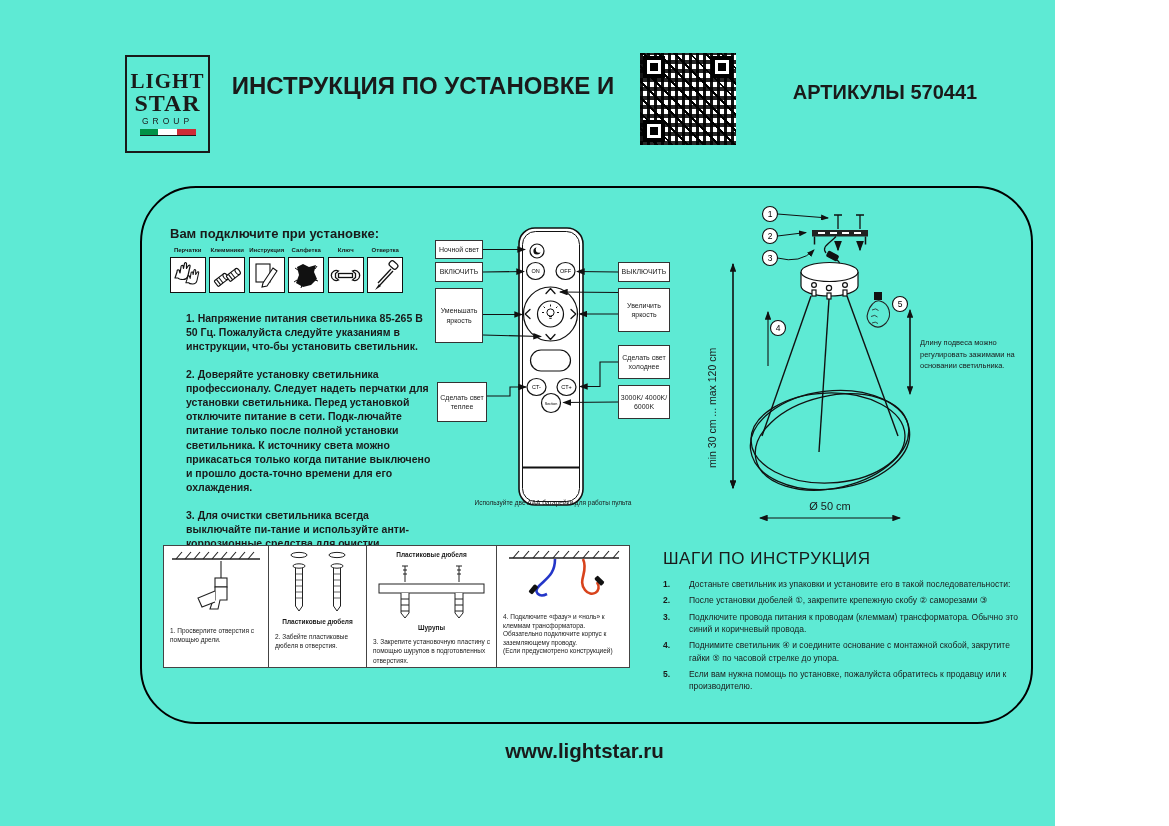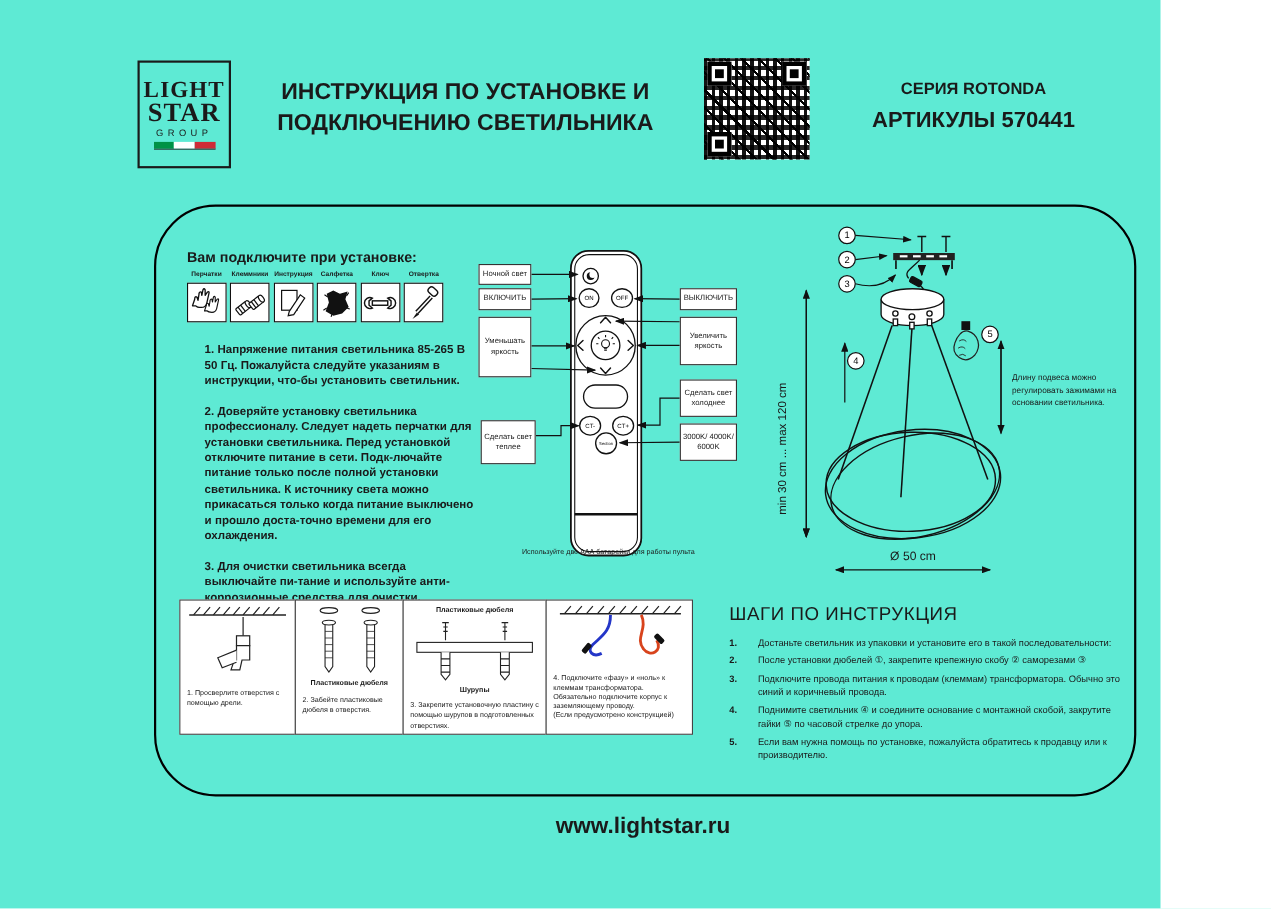--- a/index.html
+++ b/index.html
@@ -9,21 +9,21 @@
 
   
   #logo-box{left:125px;top:55px;width:81px;height:94px;border:2px solid #1a1a1a;
             display:flex;flex-direction:column;align-items:center;justify-content:center;}
   #logo-box .l1,#logo-box .l2{font-family:"Liberation Serif","DejaVu Serif",serif;font-weight:bold;line-height:.92;letter-spacing:1px;}
   #logo-box .l1{font-size:21px;}
   #logo-box .l2{font-size:24px;}
   #logo-box .l3{font-size:8.5px;letter-spacing:4px;margin-top:2px;}
   #logo-flag{width:56px;height:6px;margin-top:3px;border-bottom:1.5px solid #1a1a1a;display:flex;}
   #logo-flag i{flex:1;}
-  #page-title{left:228px;top:70px;width:390px;text-align:center;font-weight:bold;font-size:21px;line-height:1.32;}
+  #page-title{left:228px;top:70px;width:390px;text-align:center;font-weight:bold;font-size:24px;line-height:1.32;}
   #qr{left:640px;top:53px;width:96px;height:92px;background-color:#fff;
       background-image:
         repeating-linear-gradient(90deg, rgba(0,0,0,.92) 0 3px, transparent 3px 7px),
         repeating-linear-gradient(0deg, rgba(0,0,0,.85) 0 4px, transparent 4px 9px),
         repeating-linear-gradient(45deg, #000 0 2px, transparent 2px 11px);}
   .finder{position:absolute;width:22px;height:22px;border:4px solid #000;background:#fff;box-sizing:border-box;}
   .finder i{position:absolute;left:3px;top:3px;width:8px;height:8px;background:#000;}
   #series-block{left:762px;top:72px;width:246px;text-align:center;}
   #series-line{font-size:15px;font-weight:bold;}
   #articles-line{font-size:20px;font-weight:bold;margin-top:9px;}
@@ -90,37 +90,35 @@
     <div class="l3">GROUP</div>
     <div id="logo-flag">
       <i style="background:#009246"></i>
         <i style="background:#ffffff"></i>
         <i style="background:#ce2b37"></i>
     </div>
   </div>
 
   <div class="abs" id="page-title">
     <div>ИНСТРУКЦИЯ ПО УСТАНОВКЕ И</div>
-    <div>ПОДКЛЮЧЕНИЮ СВЕТИЛЬНИКА</div>
   </div>
 
   <div class="abs" id="qr">
     <div class="finder" style="left:3px;top:3px;">
         <i></i>
       </div>
     <div class="finder" style="right:3px;top:3px;">
         <i></i>
       </div>
     <div class="finder" style="left:3px;bottom:3px;">
         <i></i>
       </div>
   </div>
 
   <div class="abs" id="series-block">
-    <div id="series-line">СЕРИЯ ROTONDA</div>
     <div id="articles-line">АРТИКУЛЫ 570441</div>
   </div>
 
   <div class="abs" id="main-frame"></div>
 
   <div class="abs" id="tools-heading">Вам подключите при установке:</div>
   <div class="abs" id="tools-row">
     <div class="tool">
       <div class="tlabel">Перчатки</div>
       <div class="tbox">

